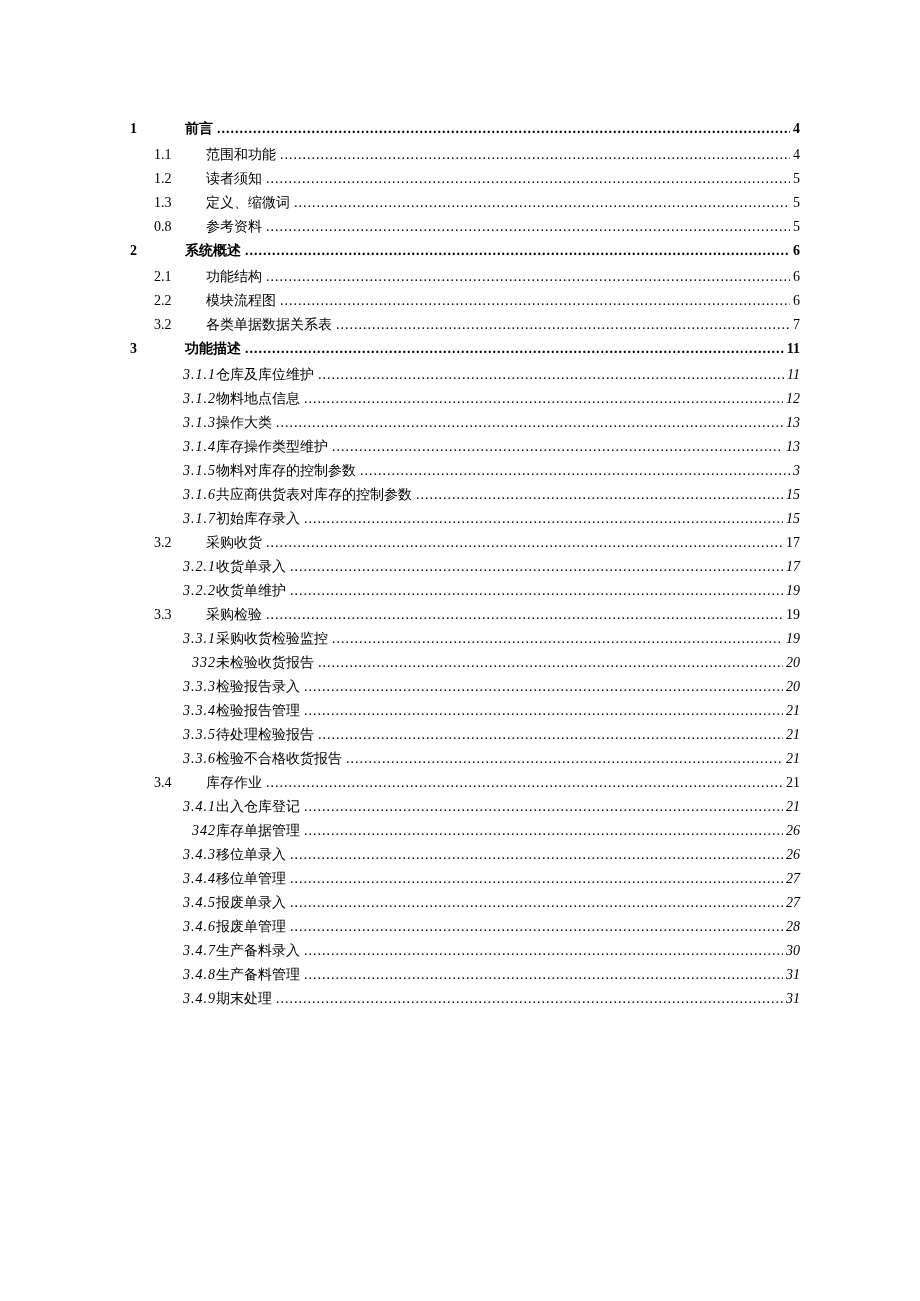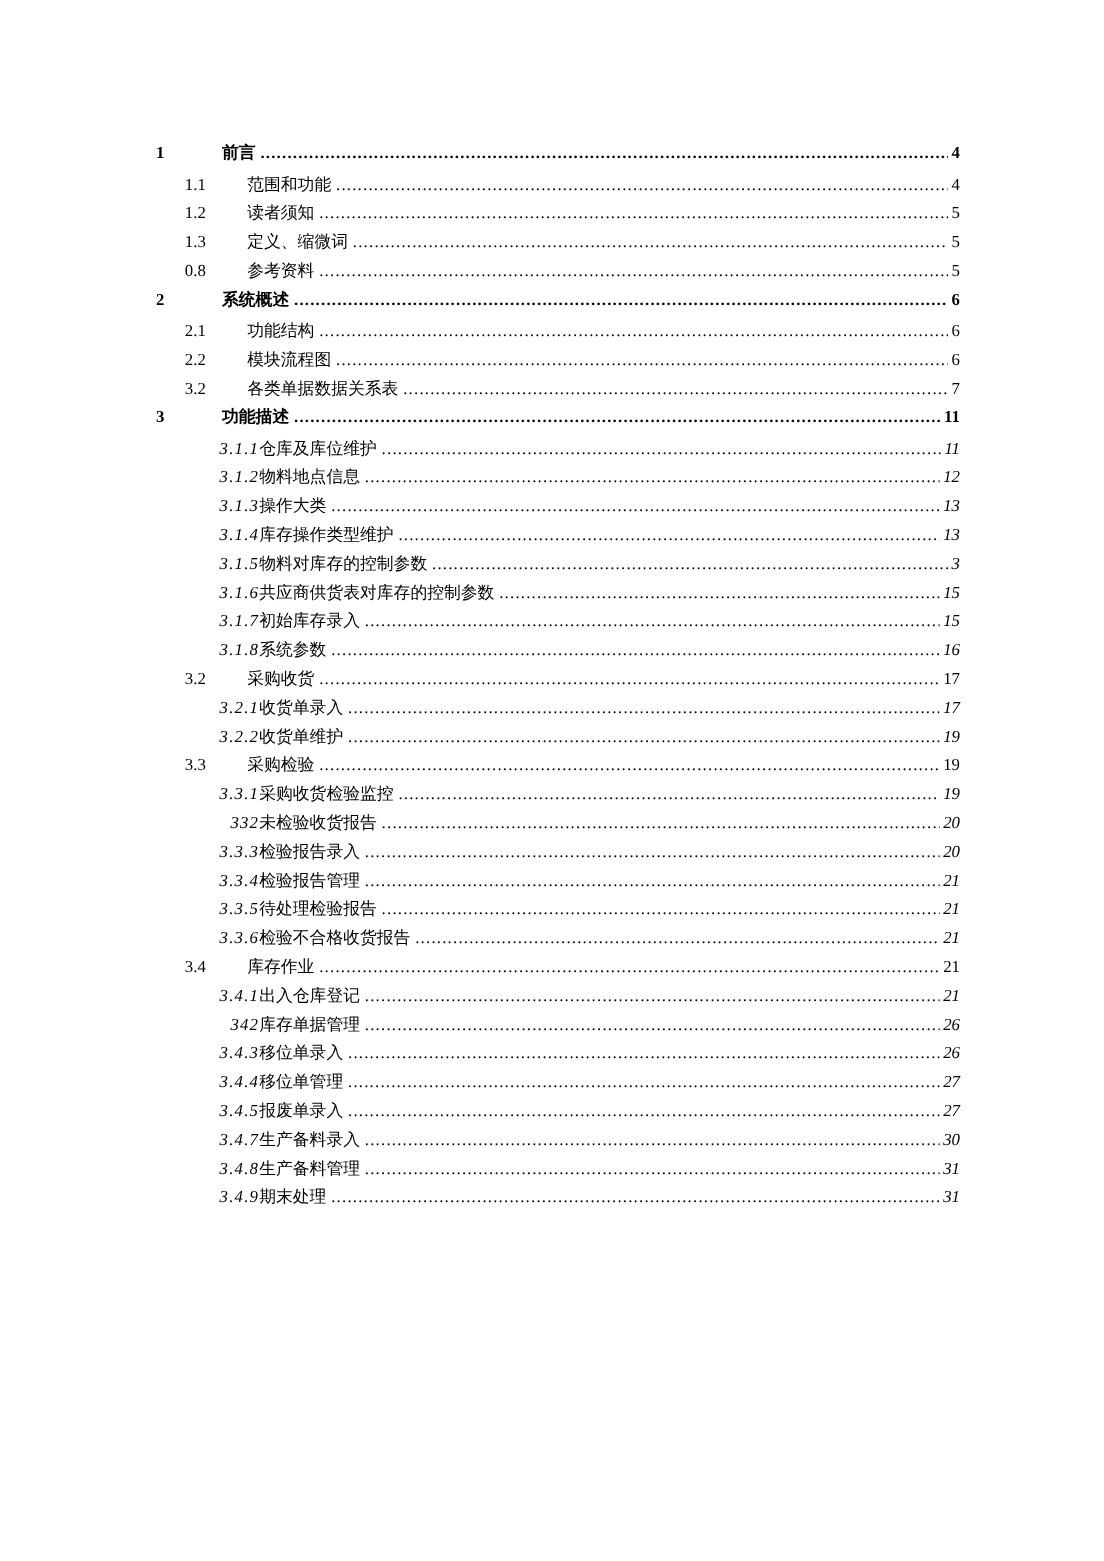--- a/index.html
+++ b/index.html
@@ -138,26 +138,20 @@
       <span class="title-span">共应商供货表对库存的控制参数</span>
       <span class="dots"></span>
       <span class="pg">15</span>
     </div>
     <div class="row l3">
       <span class="num-l3">3.1.7</span>
       <span class="title-span">初始库存录入</span>
       <span class="dots"></span>
       <span class="pg">15</span>
     </div>
-    <div class="row l3">
-      <span class="num-l3">3.1.8</span>
-      <span class="title-span">系统参数</span>
-      <span class="dots"></span>
-      <span class="pg">16</span>
-    </div>
     <div class="row l2">
       <span class="num-l2">3.2</span>
       <span class="title-span">采购收货</span>
       <span class="dots"></span>
       <span class="pg">17</span>
     </div>
     <div class="row l3">
       <span class="num-l3">3.2.1</span>
       <span class="title-span">收货单录入</span>
       <span class="dots"></span>
@@ -239,20 +233,26 @@
       <span class="num-l3">3.4.4</span>
       <span class="title-span">移位单管理</span>
       <span class="dots"></span>
       <span class="pg">27</span>
     </div>
     <div class="row l3">
       <span class="num-l3">3.4.5</span>
       <span class="title-span">报废单录入</span>
       <span class="dots"></span>
       <span class="pg">27</span>
+    </div>
+    <div class="row l3">
+      <span class="num-l3">3.4.6</span>
+      <span class="title-span">报废单管理</span>
+      <span class="dots"></span>
+      <span class="pg">28</span>
     </div>
     <div class="row l3">
       <span class="num-l3">3.4.7</span>
       <span class="title-span">生产备料录入</span>
       <span class="dots"></span>
       <span class="pg">30</span>
     </div>
     <div class="row l3">
       <span class="num-l3">3.4.8</span>
       <span class="title-span">生产备料管理</span>

